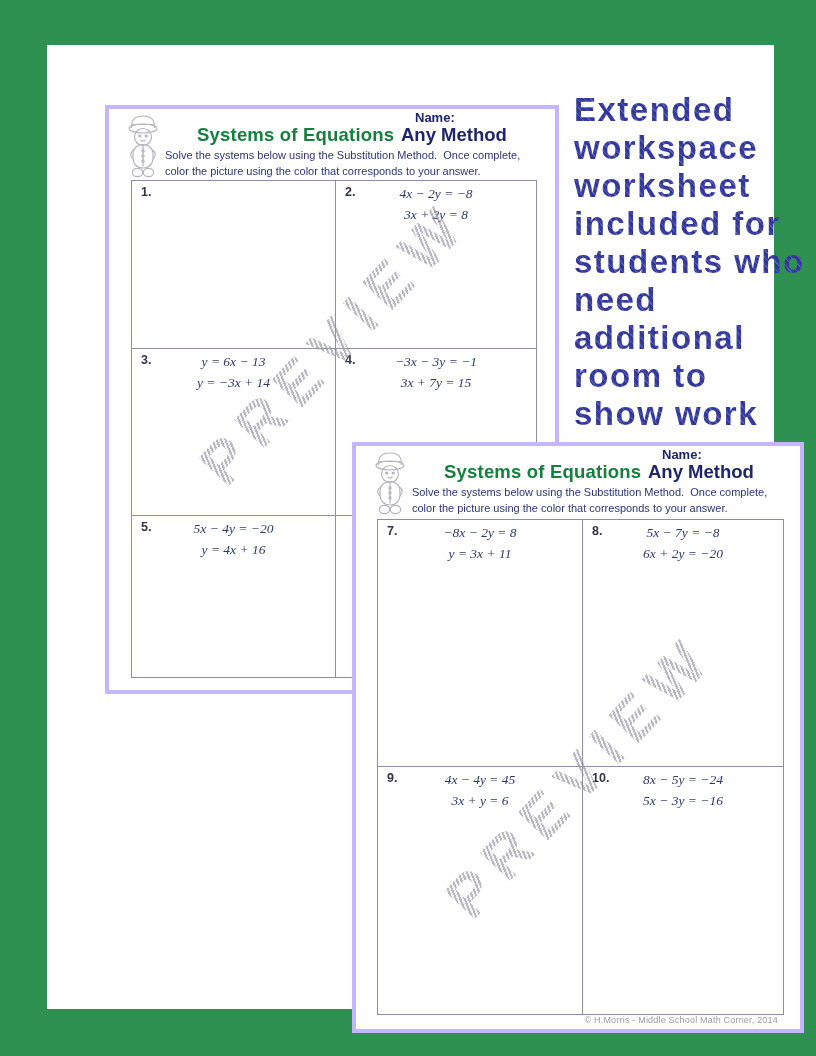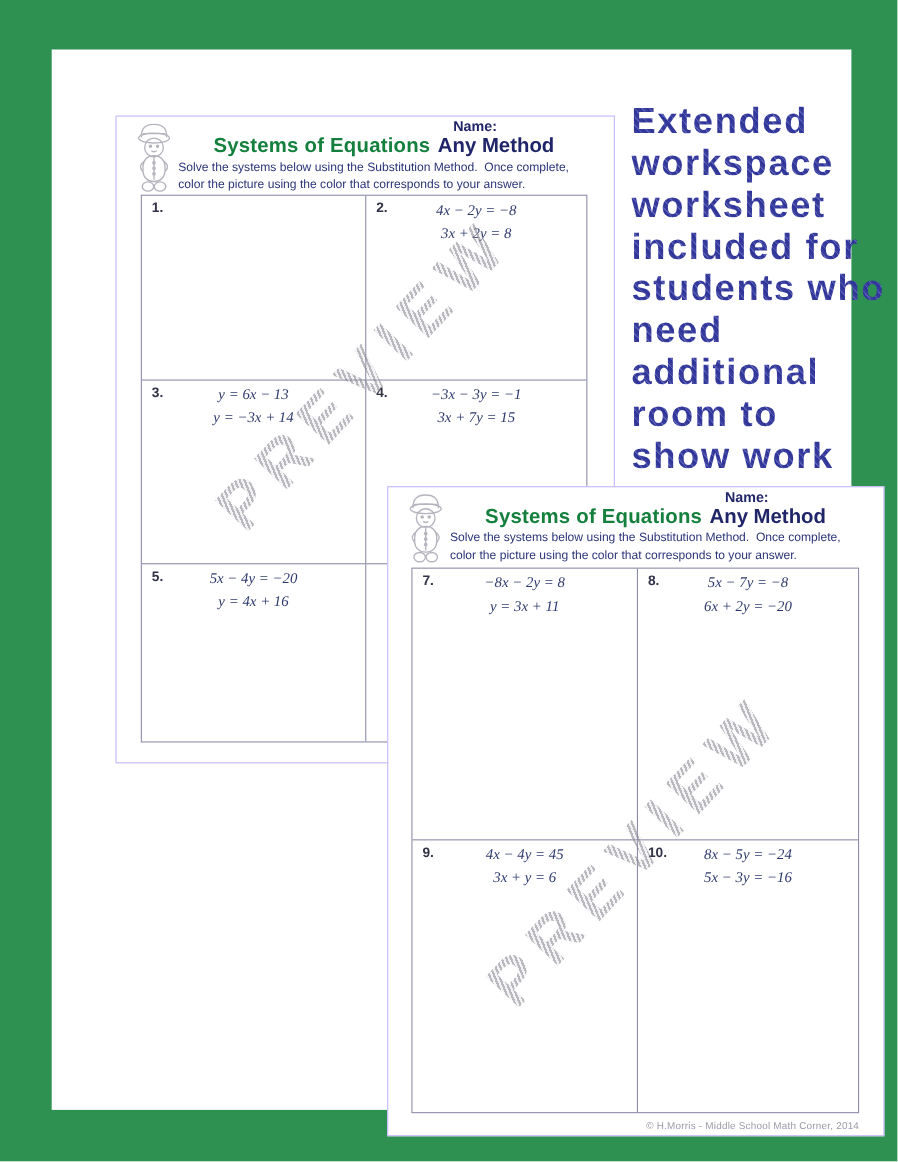--- a/index.html
+++ b/index.html
@@ -16,21 +16,21 @@
     color:#3B3F9E; white-space:nowrap;
   }
   @supports (-webkit-background-clip: text) {
     .annotation .ann-line {
       background:repeating-linear-gradient(48deg,#30359A 0 2px,#575CB5 2px 3px,#383D9C 3px 5px);
       -webkit-background-clip:text; background-clip:text; color:transparent;
     }
   }
 
   
-  .sheet { position:absolute; background:#FFFFFF; border:1px solid #c4b5fd;text-decoration:underline; }
+  .sheet { position:absolute; background:#FFFFFF; border:4px solid #c4b5fd;text-decoration:underline; }
   .sheet1 { left:58px; top:60px; width:454px; height:589px; z-index:1; }
   .sheet2 { left:305px; top:397px; width:452px; height:591px; z-index:2; }
 
   .char-icon { position:absolute; left:10px; top:3px; width:48px; height:68px; }
 
   .name-label { position:absolute; left:306px; top:1px; font-size:13px; font-weight:700; color:#1F2568; }
   .ws-title  { position:absolute; left:88px;  top:15px; font-size:18.5px; font-weight:800; color:#15803d; letter-spacing:.2px; white-space:nowrap; }
   .ws-method { position:absolute; left:292px; top:15px; font-size:18.5px; font-weight:800; color:#1F2568; white-space:nowrap; }
   .instructions { position:absolute; left:56px; right:4px; top:39px; text-align:left; }
   .instr-line { font-size:11px; color:#2B3578; line-height:15.5px; white-space:pre-wrap; }

